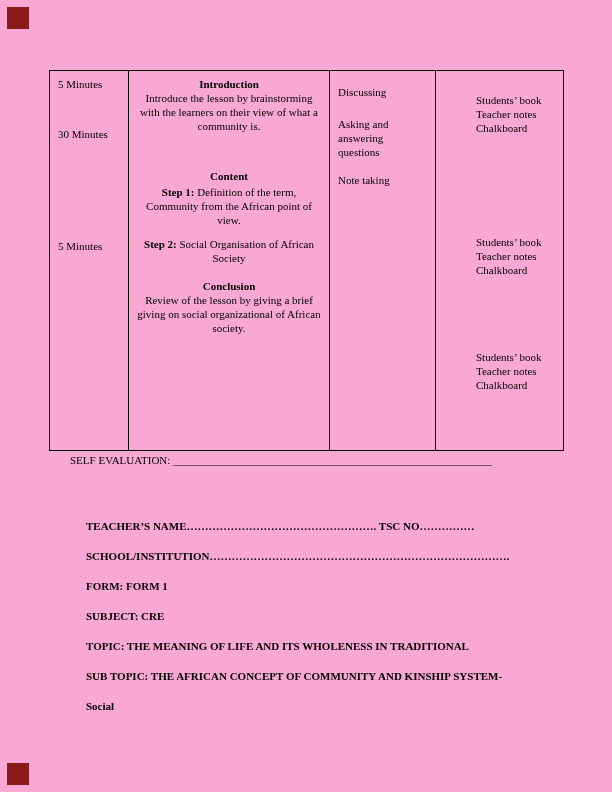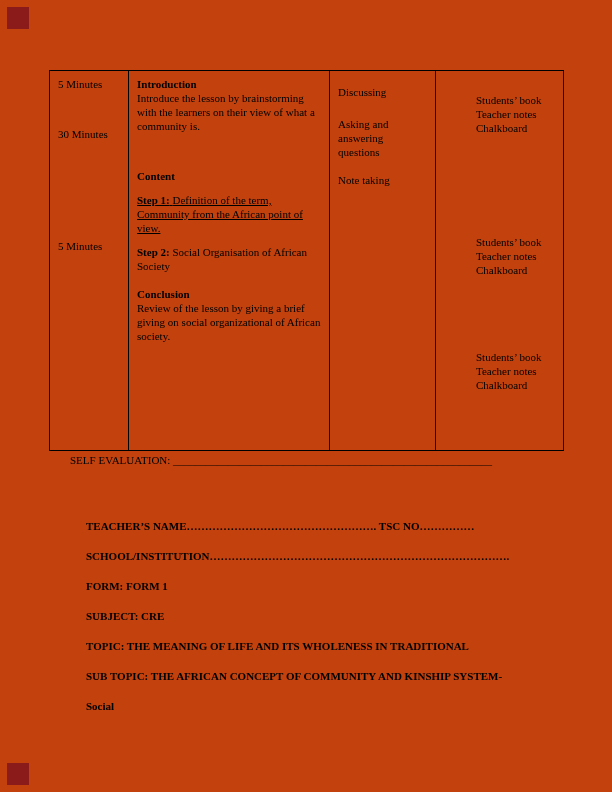--- a/index.html
+++ b/index.html
@@ -4,21 +4,21 @@
 <style>
   html, body {
     margin: 0;
     padding: 0;
     background: #ffffff;
   }
   .page {
     position: relative;
     width: 612px;
     height: 792px;
-    background: #c2410c;
+    background: #f9a8d4;
     font-family: "Liberation Serif", serif;
     font-size: 11px;
     line-height: 14px;
     color: #000000;
     overflow: hidden;
   }
   .corner-marker {
     position: absolute;
     left: 7px;
     width: 22px;
@@ -37,32 +37,32 @@
     border: 1px solid #000;
     display: flex;
     box-sizing: border-box;
   }
   .col {
     padding: 6px 8px;
     box-sizing: border-box;
   }
   .col + .col { border-left: 1px solid #000; }
   .col-time { width: 78px; }
-  .col-content { width: 201px; }
+  .col-content { width: 201px; text-align: center; }
   .col-activities { width: 106px; }
   .col-resources { flex: 1; padding-left: 40px; }
 
   .b { font-weight: bold; }
   .para { margin: 0; }
 
   .time-2 { margin-top: 36px; }
   .time-3 { margin-top: 98px; }
 
   .content-heading { margin-top: 36px; }
-  .step1 { margin-top: 10px; text-decoration: underline; }
+  .step1 { margin-top: 2px; }
   .step2 { margin-top: 10px; }
   .conclusion-heading { margin-top: 14px; }
 
   .act-1 { margin-top: 8px; }
   .act-2 { margin-top: 18px; }
   .act-3 { margin-top: 14px; }
 
   .res-1 { margin-top: 16px; }
   .res-2 { margin-top: 100px; }
   .res-3 { margin-top: 73px; }

